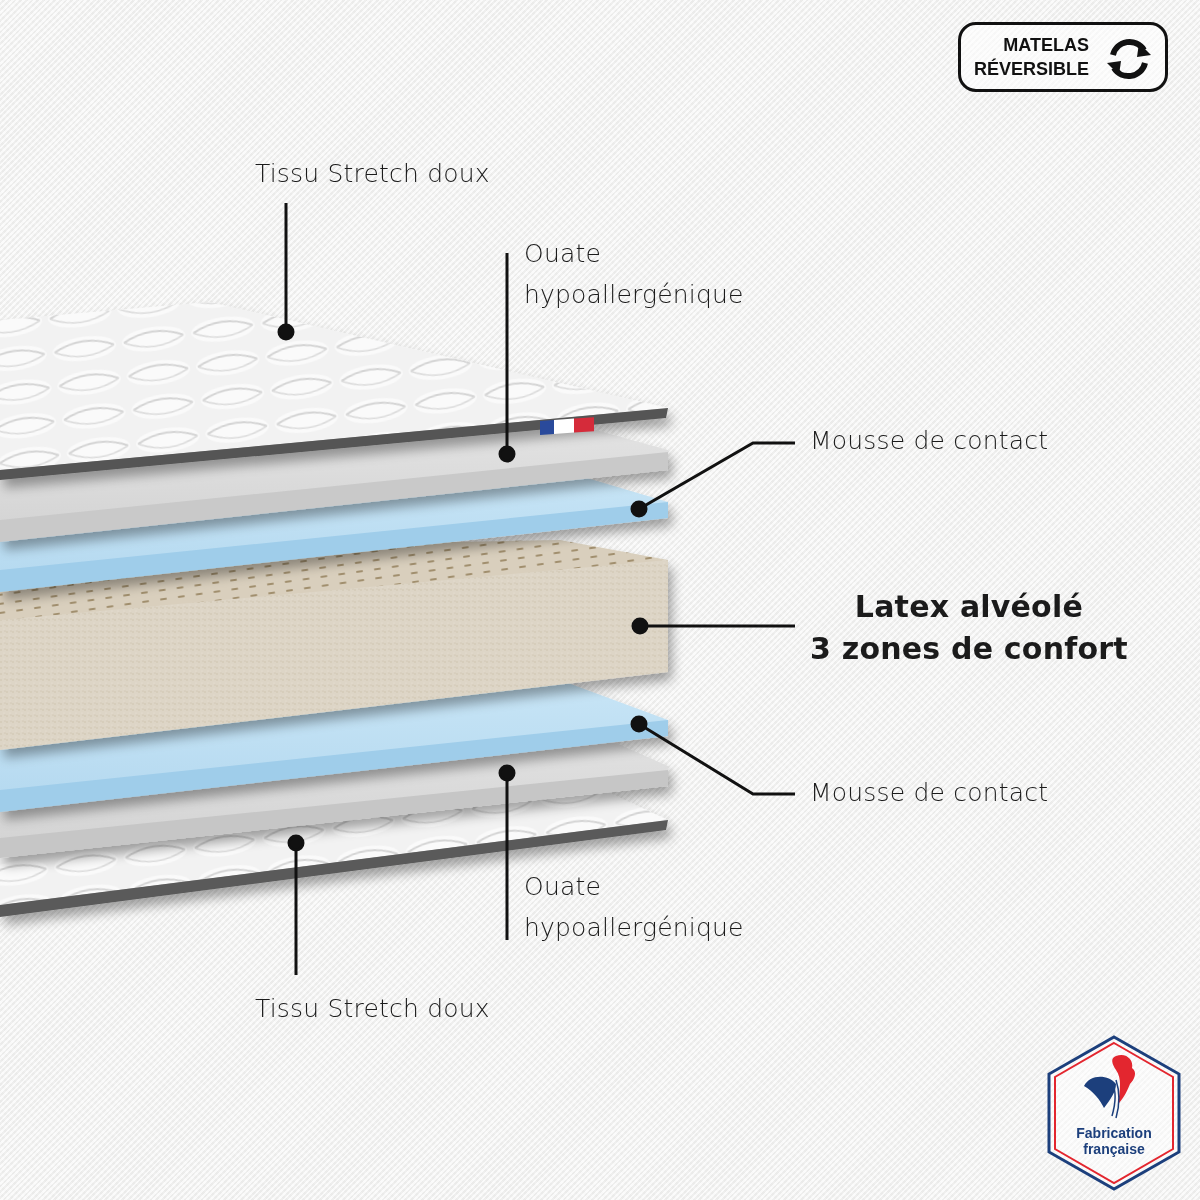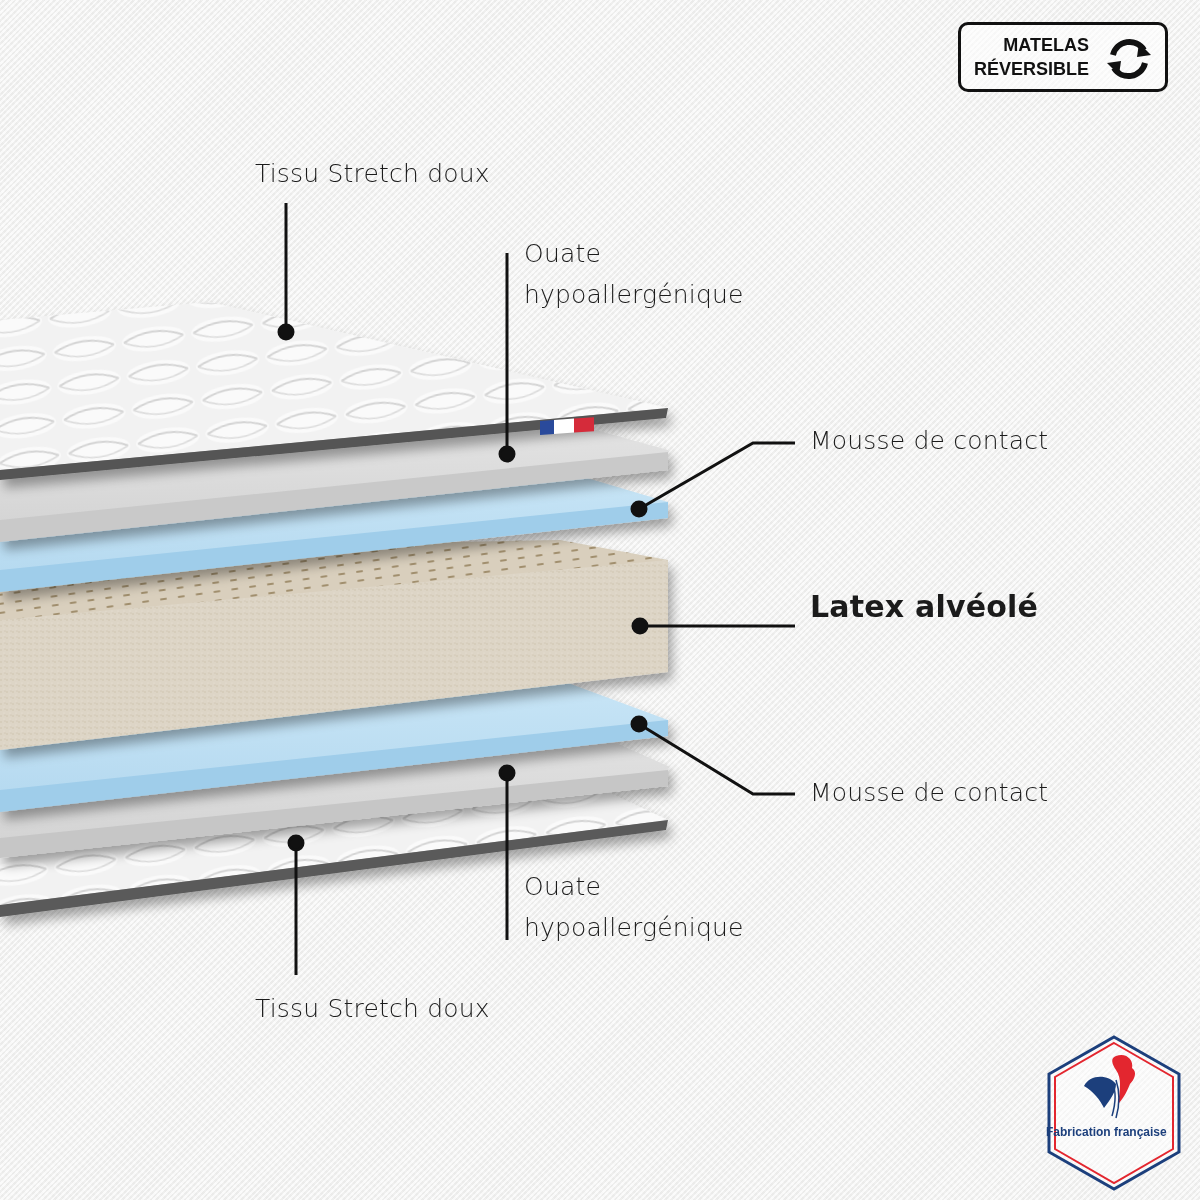--- a/index.html
+++ b/index.html
@@ -16,33 +16,33 @@
     }
     svg.diagram { position:absolute; left:0; top:0; }
     .label {
       position:absolute; color:#1b1b1b; font-size:25px; line-height:41px;
       font-family:"DejaVu Sans", sans-serif; font-weight:300; letter-spacing:0.2px;
       white-space:nowrap;
     }
     .label.bold { font-weight:700; font-size:30px; line-height:42px; }
     .badge {
       position:absolute; left:958px; top:22px; width:210px; height:70px;
-      border:3px solid #111; border-radius:10px; box-sizing:border-box;
+      border:3px solid #111; border-radius:18px; box-sizing:border-box;
       background:rgba(255,255,255,0.6);
     }
     .badge-text {
       position:absolute; right:76px; top:8px; text-align:right;
       font-family:"Liberation Sans", sans-serif; font-weight:700;
       font-size:18px; line-height:24px; color:#111;
     }
     .badge-icon { position:absolute; right:10px; top:8px; width:52px; height:52px; }
     .fab-logo { position:absolute; left:1046px; top:1034px; width:136px; height:158px; }
     .fab-text {
-      position:absolute; left:1046px; top:1125px; width:136px; 
-      font-family:"Liberation Sans", sans-serif; font-weight:700; font-size:12px; color:#1c3f7c;
+      position:absolute; left:1046px; top:1125px; width:136px; text-align:center;
+      font-family:"Liberation Sans", sans-serif; font-weight:700; font-size:14px; color:#1c3f7c;
     }
   </style>
 </head>
 <body>
 
 <div class="bg-texture"></div>
 
 <svg class="diagram" width="1200" height="1200" viewBox="0 0 1200 1200">
   <defs>
     <filter id="shadow" x="-10%" y="-20%" width="130%" height="160%">
@@ -142,20 +142,21 @@
 </svg>
 
 <div class="label" style="left:255px;top:153px;">Tissu Stretch doux</div>
 <div class="label" style="left:524px;top:233px;">
   <div>Ouate</div>
   <div>hypoallergénique</div>
 </div>
 <div class="label" style="left:810px;top:420px;">Mousse de contact</div>
 <div class="label bold" style="left:810px;top:586px;text-align:center;">
   <div>Latex alvéolé</div>
+  <div>3 zones de confort</div>
 </div>
 <div class="label" style="left:810px;top:772px;">Mousse de contact</div>
 <div class="label" style="left:524px;top:866px;">
   <div>Ouate</div>
   <div>hypoallergénique</div>
 </div>
 <div class="label" style="left:255px;top:988px;">Tissu Stretch doux</div>
 
 <div class="badge">
   <div class="badge-text">

